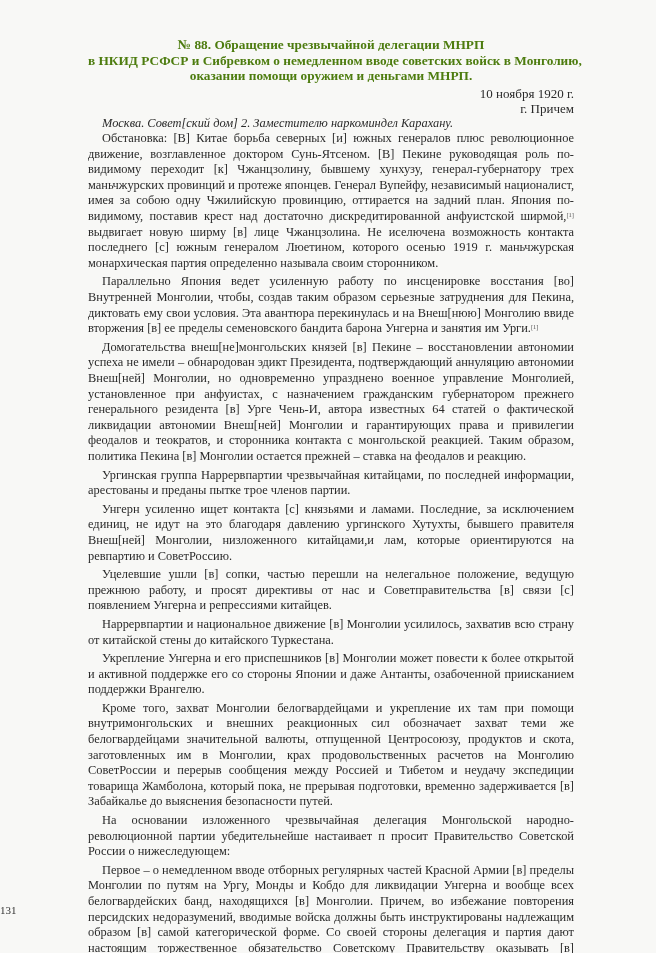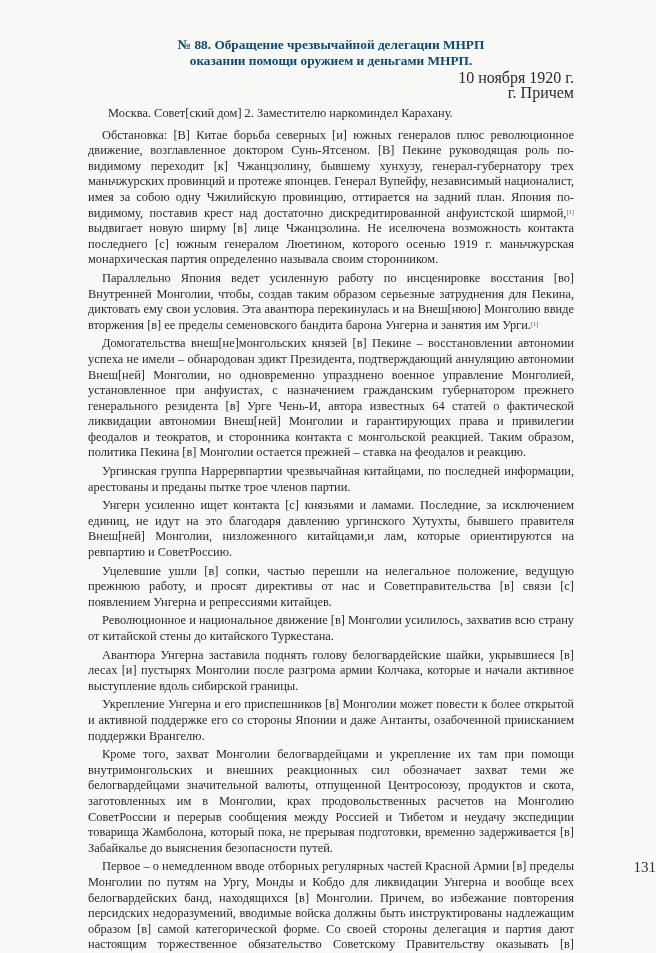--- a/index.html
+++ b/index.html
@@ -22,84 +22,86 @@
       position: absolute;
       left: 88px;
       top: 37px;
       width: 486px;
     }
     .title {
       font-weight: bold;
       text-align: center;
       font-size: 13.3px;
       line-height: 15.5px;
-      color: #0c4a6e;
+      color: #4d7c0f;
       margin: 0;
     }
     .title div { white-space: nowrap; }
     .meta-right {
       text-align: right;
-      font-size: 16px;
+      font-size: 13px;
       line-height: 15px;
       margin-top: 2px;
     }
     .addr {
       font-size: 12.4px;
       line-height: 15.6px;
       text-indent: 14px;
-      margin: 6px;
+      margin: 0;
+      font-style: italic;
     }
     p.body {
       font-size: 12.4px;
       line-height: 15.6px;
       text-align: justify;
       text-indent: 14px;
       margin: 0 0 3px 0;
       hyphens: manual;
     }
     sup.fn {
       font-size: 6.5px;
       vertical-align: top;
       position: relative;
       top: -2px;
       color: #555;
     }
     .page-number {
       position: absolute;
       left: 0; width: 656px;
-      top: 859px;
-      text-align: right;
-      font-size: 15px;
+      top: 904px;
+      text-align: left;
+      font-size: 11px;
       color: #333;
     }
   </style>
 </head>
 <body>
 
 <div class="page">
   <div class="content">
     <div class="title">
       <div>№ 88. Обращение чрезвычайной делегации МНРП</div>
+      <div>в НКИД РСФСР и Сибревком о немедленном вводе советских войск в Монголию,</div>
       <div>оказании помощи оружием и деньгами МНРП.</div>
     </div>
     <div class="meta-right">
       <div>10 ноября 1920 г.</div>
       <div>г. Причем</div>
     </div>
     <div>
       <p class="addr">Москва. Совет[ский дом] 2. Заместителю наркоминдел Карахану.</p>
     </div>
     <div id="paragraphs">
         <p class="body"><span>Обстановка: [В] Китае борьба северных [и] южных генералов плюс революционное движение, возглавленное доктором Сунь-Ятсеном. [В] Пекине руководящая роль по-видимому переходит [к] Чжанцзолину, бывшему хунхузу, генерал-губернатору трех маньчжурских провинций и протеже японцев. Генерал Вупейфу, независимый националист, имея за собою одну Чжилийскую провинцию, оттирается на задний план. Япония по-видимому, поставив крест над достаточно дискредитированной анфуистской ширмой,</span><sup class="fn">[1]</sup><span> выдвигает новую ширму [в] лице Чжанцзолина. Не иселючена возможность контакта последнего [с] южным генералом Люетином, которого осенью 1919 г. маньчжурская монархическая партия определенно называла своим сторонником.</span></p>
         <p class="body"><span>Параллельно Япония ведет усиленную работу по инсценировке восстания [во] Внутренней Монголии, чтобы, создав таким образом серьезные затруднения для Пекина, диктовать ему свои условия. Эта авантюра перекинулась и на Внеш[нюю] Монголию ввиде вторжения [в] ее пределы семеновского бандита барона Унгерна и занятия им Урги.</span><sup class="fn">[1]</sup></p>
         <p class="body"><span>Домогательства внеш[не]монгольских князей [в] Пекине – восстановлении автономии успеха не имели – обнародован эдикт Президента, подтверждающий аннуляцию автономии Внеш[ней] Монголии, но одновременно упразднено военное управление Монголией, установленное при анфуистах, с назначением гражданским губернатором прежнего генерального резидента [в] Урге Чень-И, автора известных 64 статей о фактической ликвидации автономии Внеш[ней] Монголии и гарантирующих права и привилегии феодалов и теократов, и сторонника контакта с монгольской реакцией. Таким образом, политика Пекина [в] Монголии остается прежней – ставка на феодалов и реакцию.</span></p>
         <p class="body"><span>Ургинская группа Наррервпартии чрезвычайная китайцами, по последней информации, арестованы и преданы пытке трое членов партии.</span></p>
         <p class="body"><span>Унгерн усиленно ищет контакта [с] князьями и ламами. Последние, за исключением единиц, не идут на это благодаря давлению ургинского Хутухты, бывшего правителя Внеш[ней] Монголии, низложенного китайцами,и лам, которые ориентируются на ревпартию и СоветРоссию.</span></p>
         <p class="body"><span>Уцелевшие ушли [в] сопки, частью перешли на нелегальное положение, ведущую прежнюю работу, и просят директивы от нас и Советправительства [в] связи [с] появлением Унгерна и репрессиями китайцев.</span></p>
-        <p class="body"><span>Революционное и национальное движение [в] Монголии усилилось, захватив всю страну от китайской стены до китайского Туркестана.</span></p>
-        <p class="body"><span>Авантюра Унгерна заставила поднять голову белогвардейские шайки, укрывшиеся [в] лесах [и] пустырях Монголии после разгрома армии Колчака, которые и начали активное выступление вдоль сибирской границы.</span></p>
+        <p class="body"><span>Наррервпартии и национальное движение [в] Монголии усилилось, захватив всю страну от китайской стены до китайского Туркестана.</span></p>
         <p class="body"><span>Укрепление Унгерна и его приспешников [в] Монголии может повести к более открытой и активной поддержке его со стороны Японии и даже Антанты, озабоченной приисканием поддержки Врангелю.</span></p>
         <p class="body"><span>Кроме того, захват Монголии белогвардейцами и укрепление их там при помощи внутримонгольских и внешних реакционных сил обозначает захват теми же белогвардейцами значительной валюты, отпущенной Центросоюзу, продуктов и скота, заготовленных им в Монголии, крах продовольственных расчетов на Монголию СоветРоссии и перерыв сообщения между Россией и Тибетом и неудачу экспедиции товарища Жамболона, который пока, не прерывая подготовки, временно задерживается [в] Забайкалье до выяснения безопасности путей.</span></p>
+        <p class="body"><span>На основании изложенного чрезвычайная делегация Монгольской народно-революционной партии убедительнейше настаивает п просит Правительство Советской России о нижеследующем:</span></p>
         <p class="body"><span>Первое – о немедленном вводе отборных регулярных частей Красной Армии [в] пределы Монголии по путям на Ургу, Монды и Кобдо для ликвидации Унгерна и вообще всех белогвардейских банд, находящихся [в] Монголии. Причем, во избежание повторения персидских недоразумений, вводимые войска должны быть инструктированы надлежащим образом [в] самой категорической форме. Со своей стороны делегация и партия дают настоящим торжественное обязательство Советскому Правительству оказывать [в] пределах возможного всемерное содействие [в] деле разведки, доставления средств передвижения, продовольствия и организации летучих партизанских отрядов из монгол для оказания вооруженной помощи красным войскам.</span></p>
       </div>
   </div>
   <div class="page-number">131</div>
 </div>
 
 </body></html>

